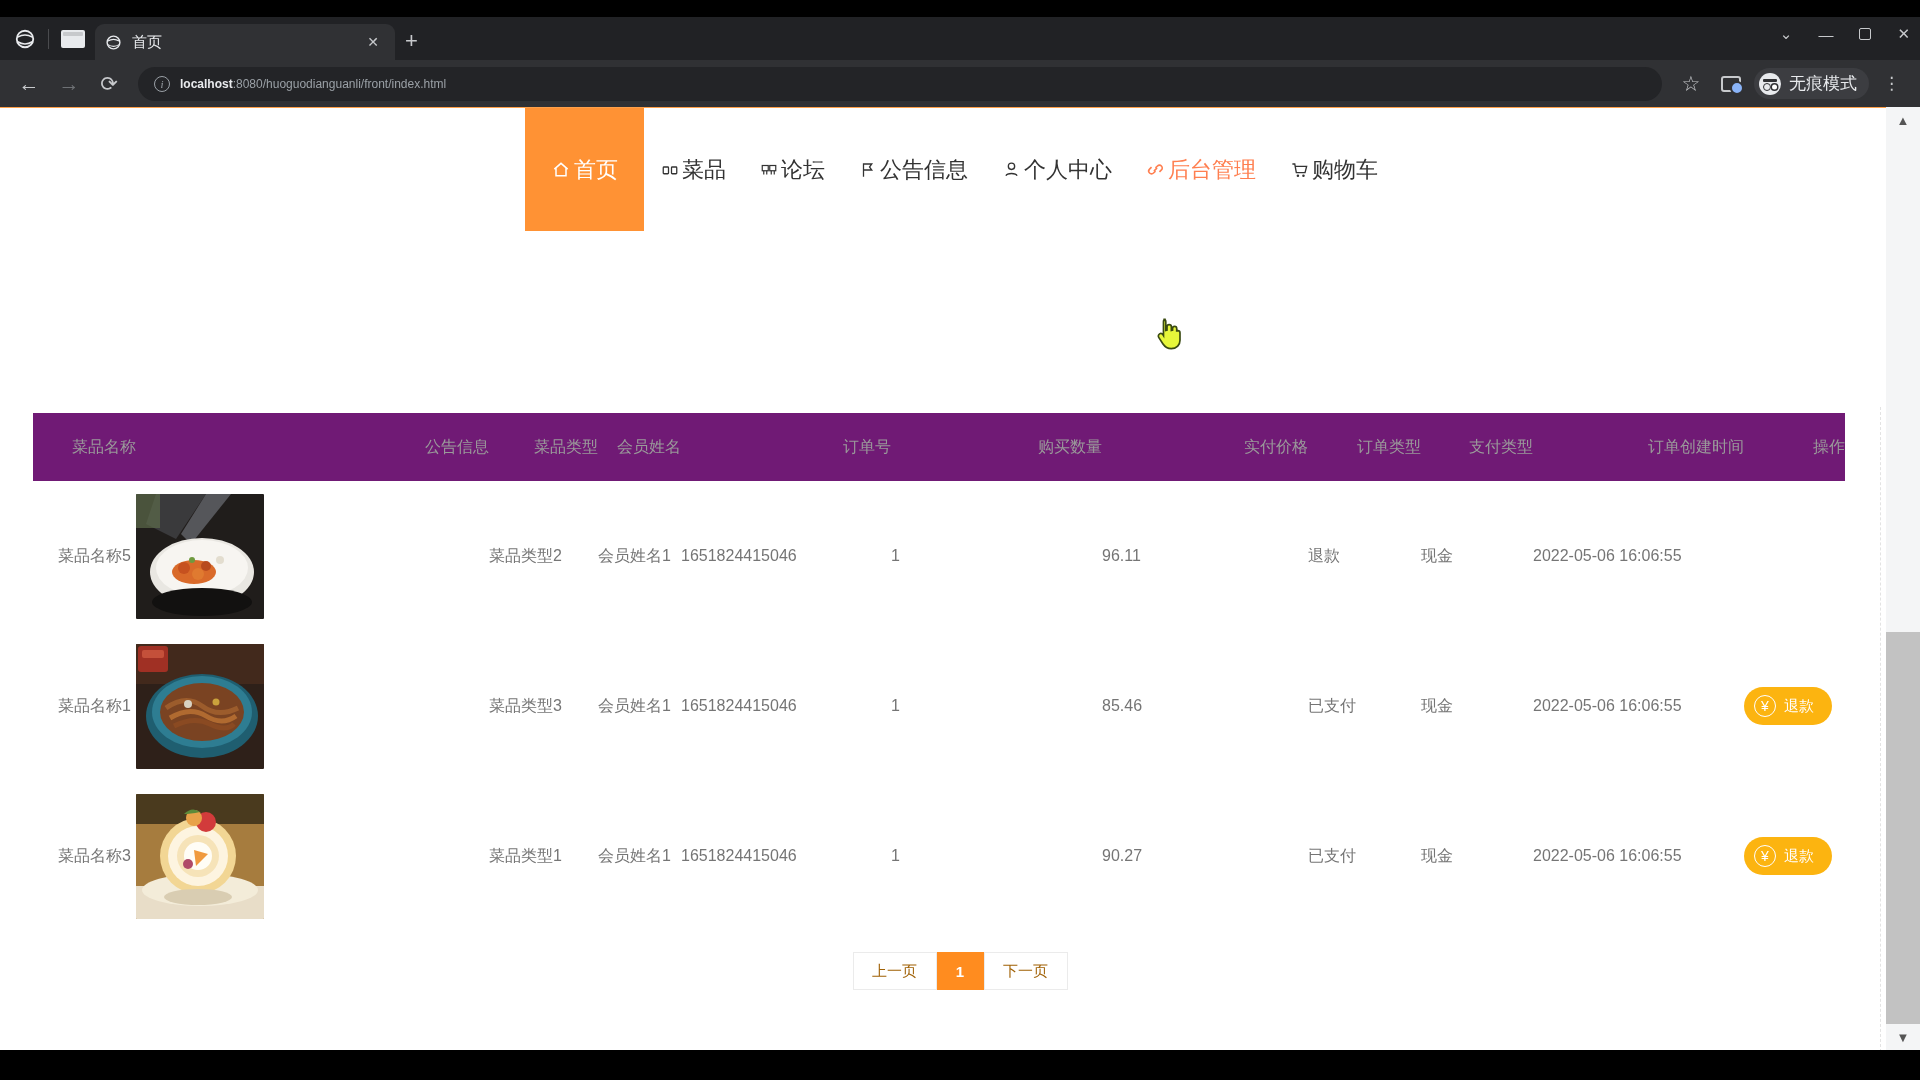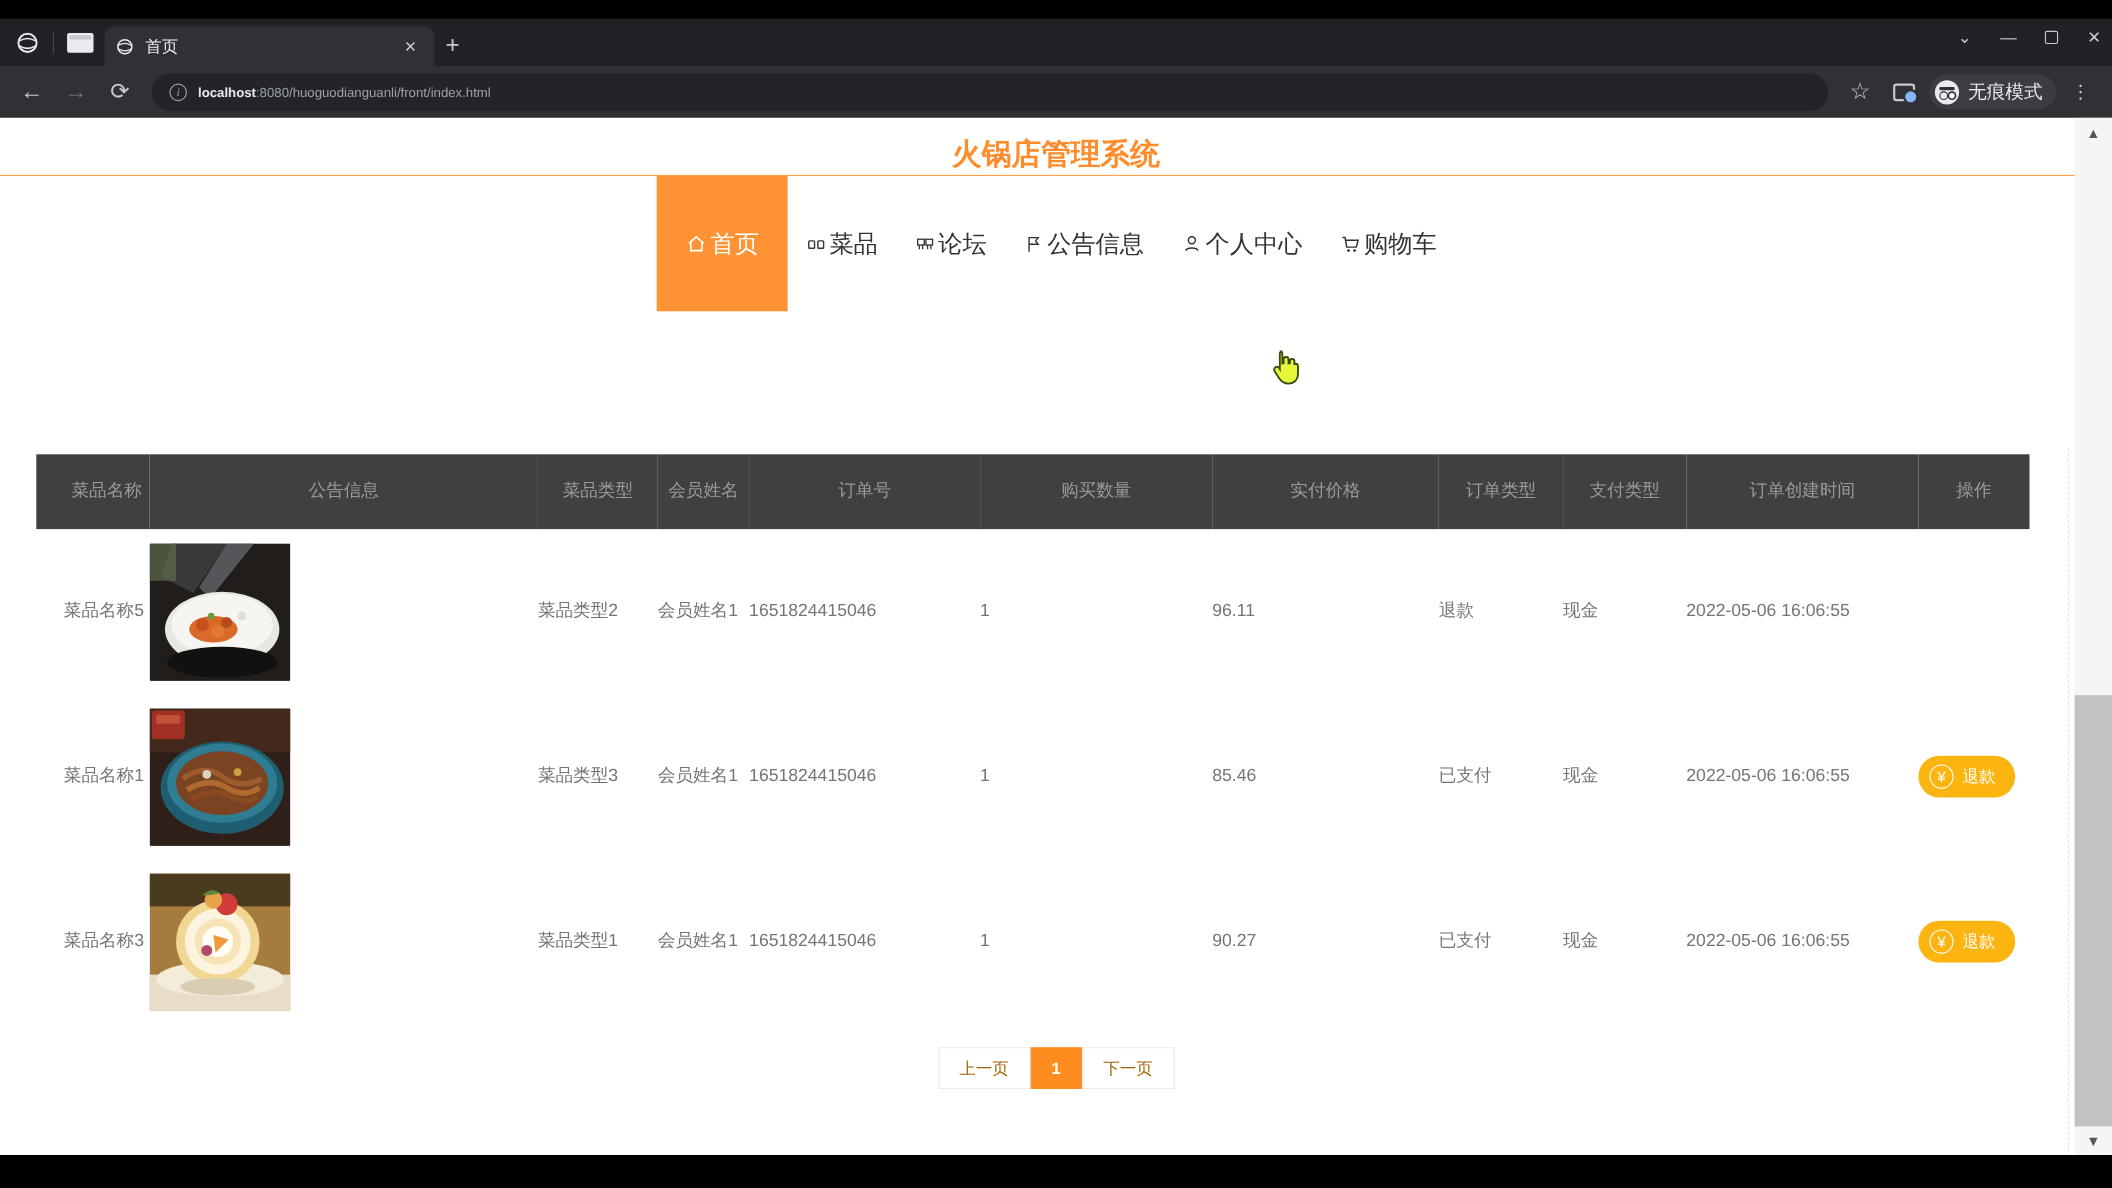--- a/index.html
+++ b/index.html
@@ -41,21 +41,21 @@
   .site-title { text-align:center; color:#ff8c2b; font-size:27px; font-weight:bold; padding-top:15px; height:52px; }
   .title-rule { border-top:1px solid #ffa049; }
 
   .mainnav { display:flex; justify-content:center; align-items:stretch; height:123px; }
   .nav-item { display:flex; align-items:center; gap:3px; font-size:22px; color:#333; padding:0 17px; cursor:pointer; }
   .nav-item svg { display:block; }
   .nav-item.active { background:#ff9234; color:#fff; padding:0 26px; }
   .nav-item.hovered { color:#ff7f50; }
 
   .order-table { position:absolute; left:33px; top:306px; width:1812px; border-collapse:collapse; table-layout:fixed; }
-  .order-table th { background:#404040; color:#9a9a9a; font-weight:normal; font-size:16px; text-align:center; height:68px; line-height:22px; vertical-align:middle; }
+  .order-table th { background:#701a75; color:#9a9a9a; font-weight:normal; font-size:16px; text-align:right; height:68px; line-height:22px; vertical-align:middle; }
   .order-table td { color:#757575; font-size:16px; height:150px; vertical-align:middle; line-height:22px; }
   .c1{width:103px; padding-left:25px;} .c2{width:353px;} .c3{width:109px;} .c4{width:83px;}
   .c5{width:210px;} .c6{width:211px;} .c7{width:206px;} .c8{width:113px;}
   .c9{width:112px;margin-top:48px;} .c10{width:211px;} .c11{width:101px;}
   .dish-photo { width:128px; height:125px; display:block; border-radius:1px; }
 
   .refund-btn { display:inline-flex; align-items:center; gap:8px; background:#fcb410; color:#fff; border:none; border-radius:19px; height:38px; padding:0 18px 0 10px; font-size:15px; cursor:pointer; }
   .yen-circle { width:22px; height:22px; border:1.6px solid #fff; border-radius:50%; display:flex; align-items:center; justify-content:center; font-size:14px; }
 
   .pagination { position:absolute; left:0; right:0; top:845px; display:flex; justify-content:center; }
@@ -118,21 +118,20 @@
         <div class="panel-ic"></div>
       </div>
     <div class="incog-pill">
       <div class="spy"></div>
       <span>无痕模式</span>
     </div>
     <div class="kebab">⋮</div>
   </div>
 
   <div class="page">
-    <div class="site-title">火锅店管理系统</div>
     <div class="title-rule"></div>
 
     <nav class="mainnav">
       <div class="nav-item active">
         <svg width="20" height="20" viewBox="0 0 24 24">
             <path d="M4 11 12 4l8 7M6 10v9h12v-9" fill="none" stroke="#fff" stroke-width="1.8"></path>
           </svg>
         <span>首页</span>
       </div>
       <div class="nav-item">
@@ -155,20 +154,28 @@
             <path d="M6 21V4h11l-3 4 3 4H6" fill="none" stroke="#333" stroke-width="1.7"></path>
           </svg>
         <span>公告信息</span>
       </div>
       <div class="nav-item">
         <svg width="19" height="19" viewBox="0 0 24 24">
             <circle cx="12" cy="8" r="4" fill="none" stroke="#333" stroke-width="1.7"></circle>
             <path d="M5 20c1.5-4 12.5-4 14 0" fill="none" stroke="#333" stroke-width="1.7"></path>
           </svg>
         <span>个人中心</span>
+      </div>
+      <div class="nav-item hovered">
+        <svg width="19" height="19" viewBox="0 0 24 24">
+            <path d="M10 14 14 10" stroke="#ff7f50" stroke-width="2"></path>
+            <path d="M9 15l-2.5 2.5a3.5 3.5 0 0 1-5-5L4 10" fill="none" stroke="#ff7f50" stroke-width="2" transform="translate(3 -1)"></path>
+            <path d="M15 9l2.5-2.5a3.5 3.5 0 0 1 5 5L20 14" fill="none" stroke="#ff7f50" stroke-width="2" transform="translate(-3 1)"></path>
+          </svg>
+        <span>后台管理</span>
       </div>
       <div class="nav-item">
         <svg width="19" height="19" viewBox="0 0 24 24">
             <path d="M3 5h3l2 11h11l2-8H7" fill="none" stroke="#333" stroke-width="1.7"></path>
             <circle cx="10" cy="20" r="1.6" fill="#333"></circle>
             <circle cx="17" cy="20" r="1.6" fill="#333"></circle>
           </svg>
         <span>购物车</span>
       </div>
     </nav>

